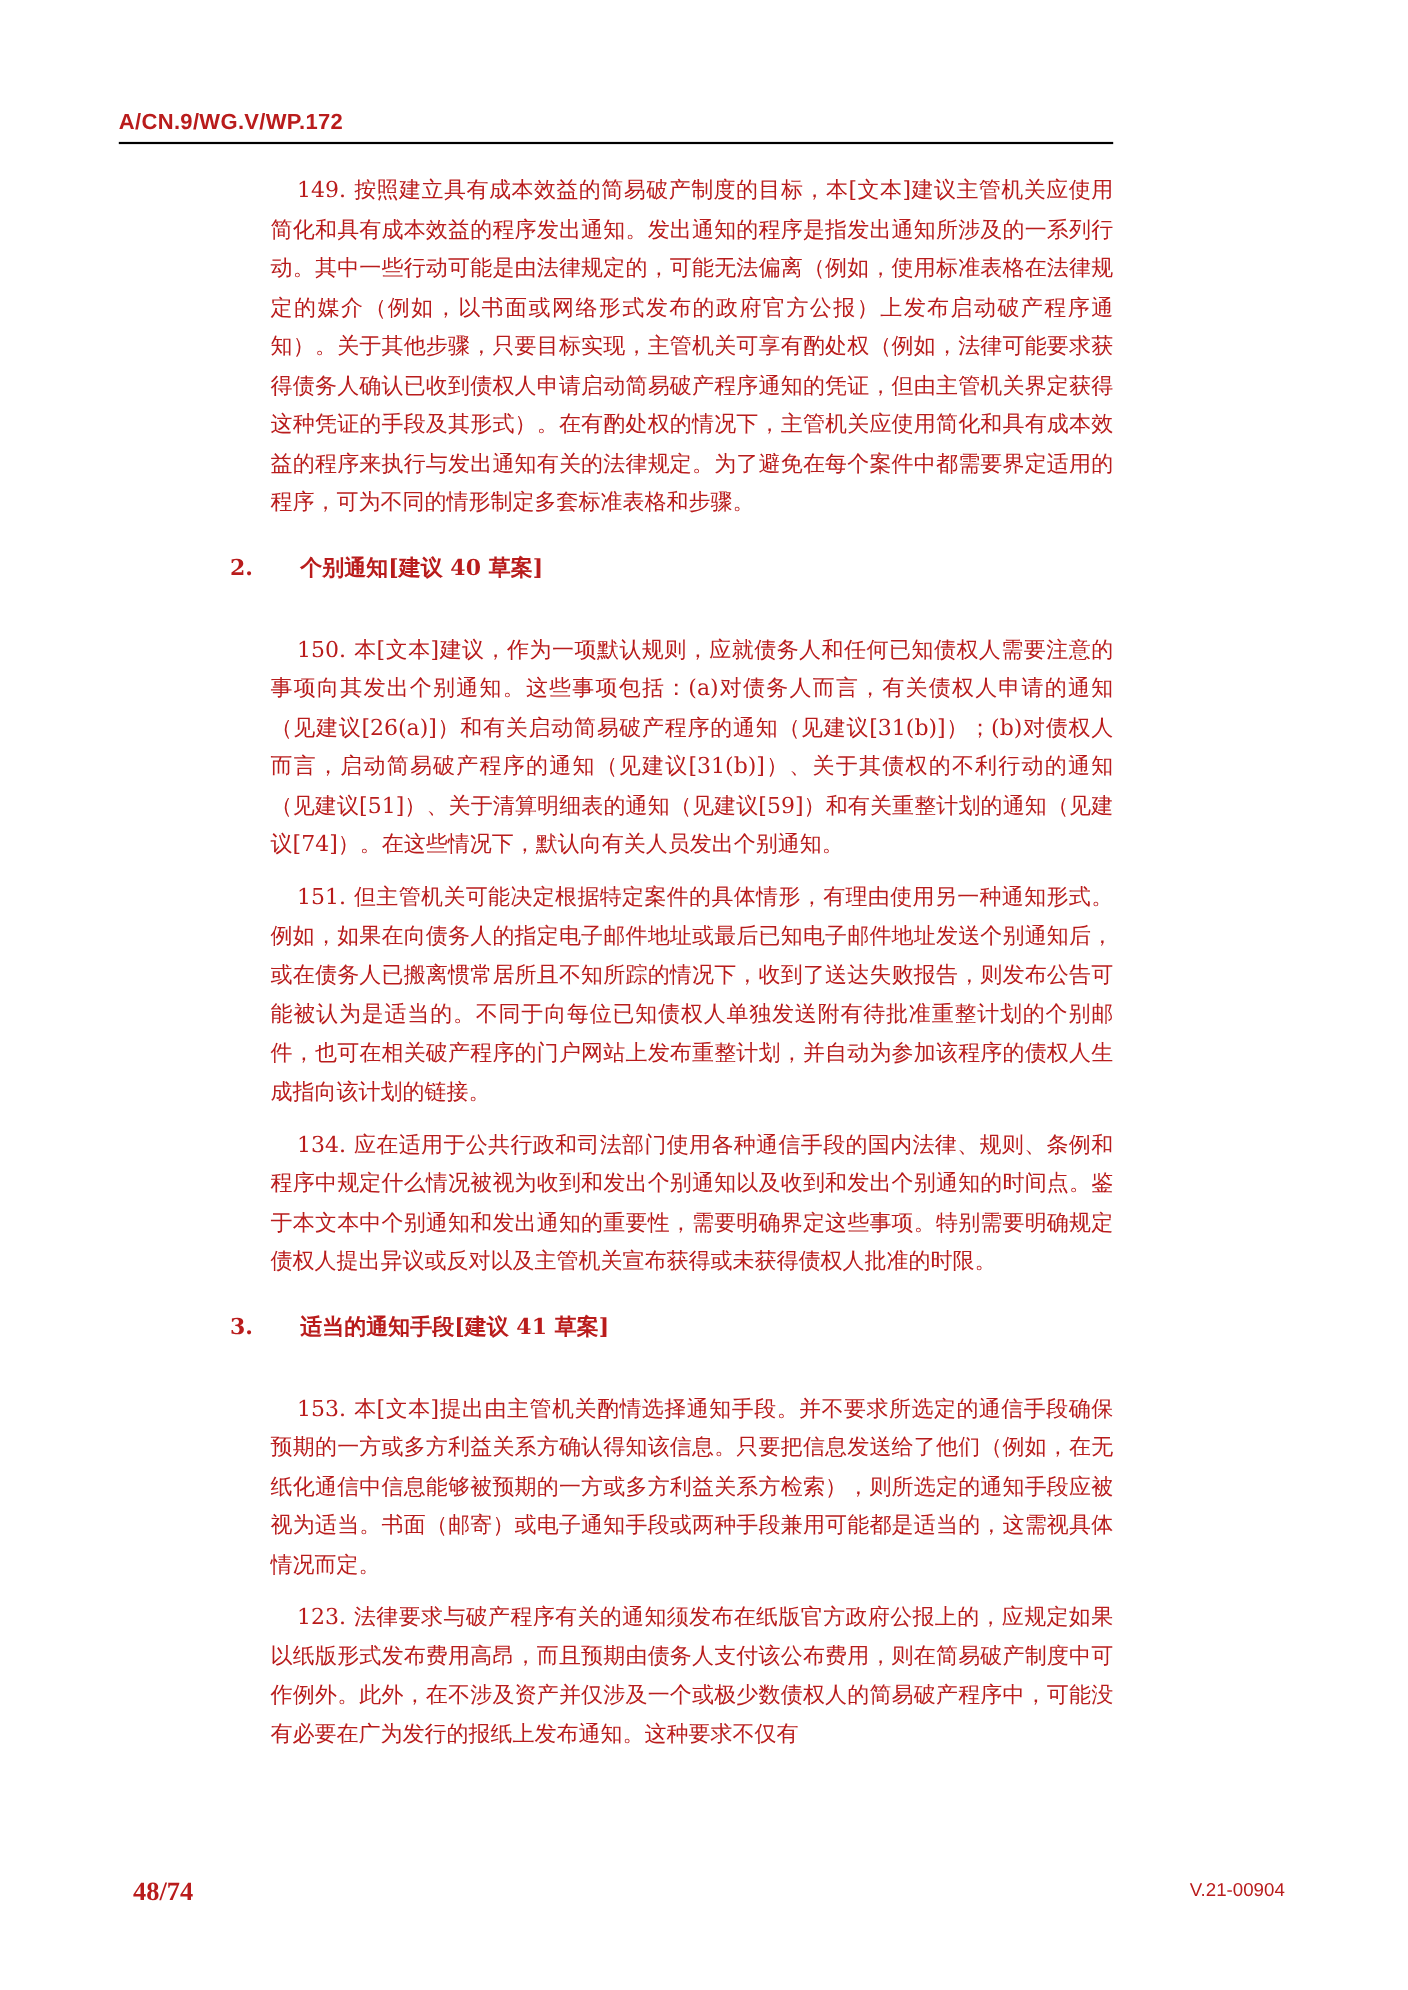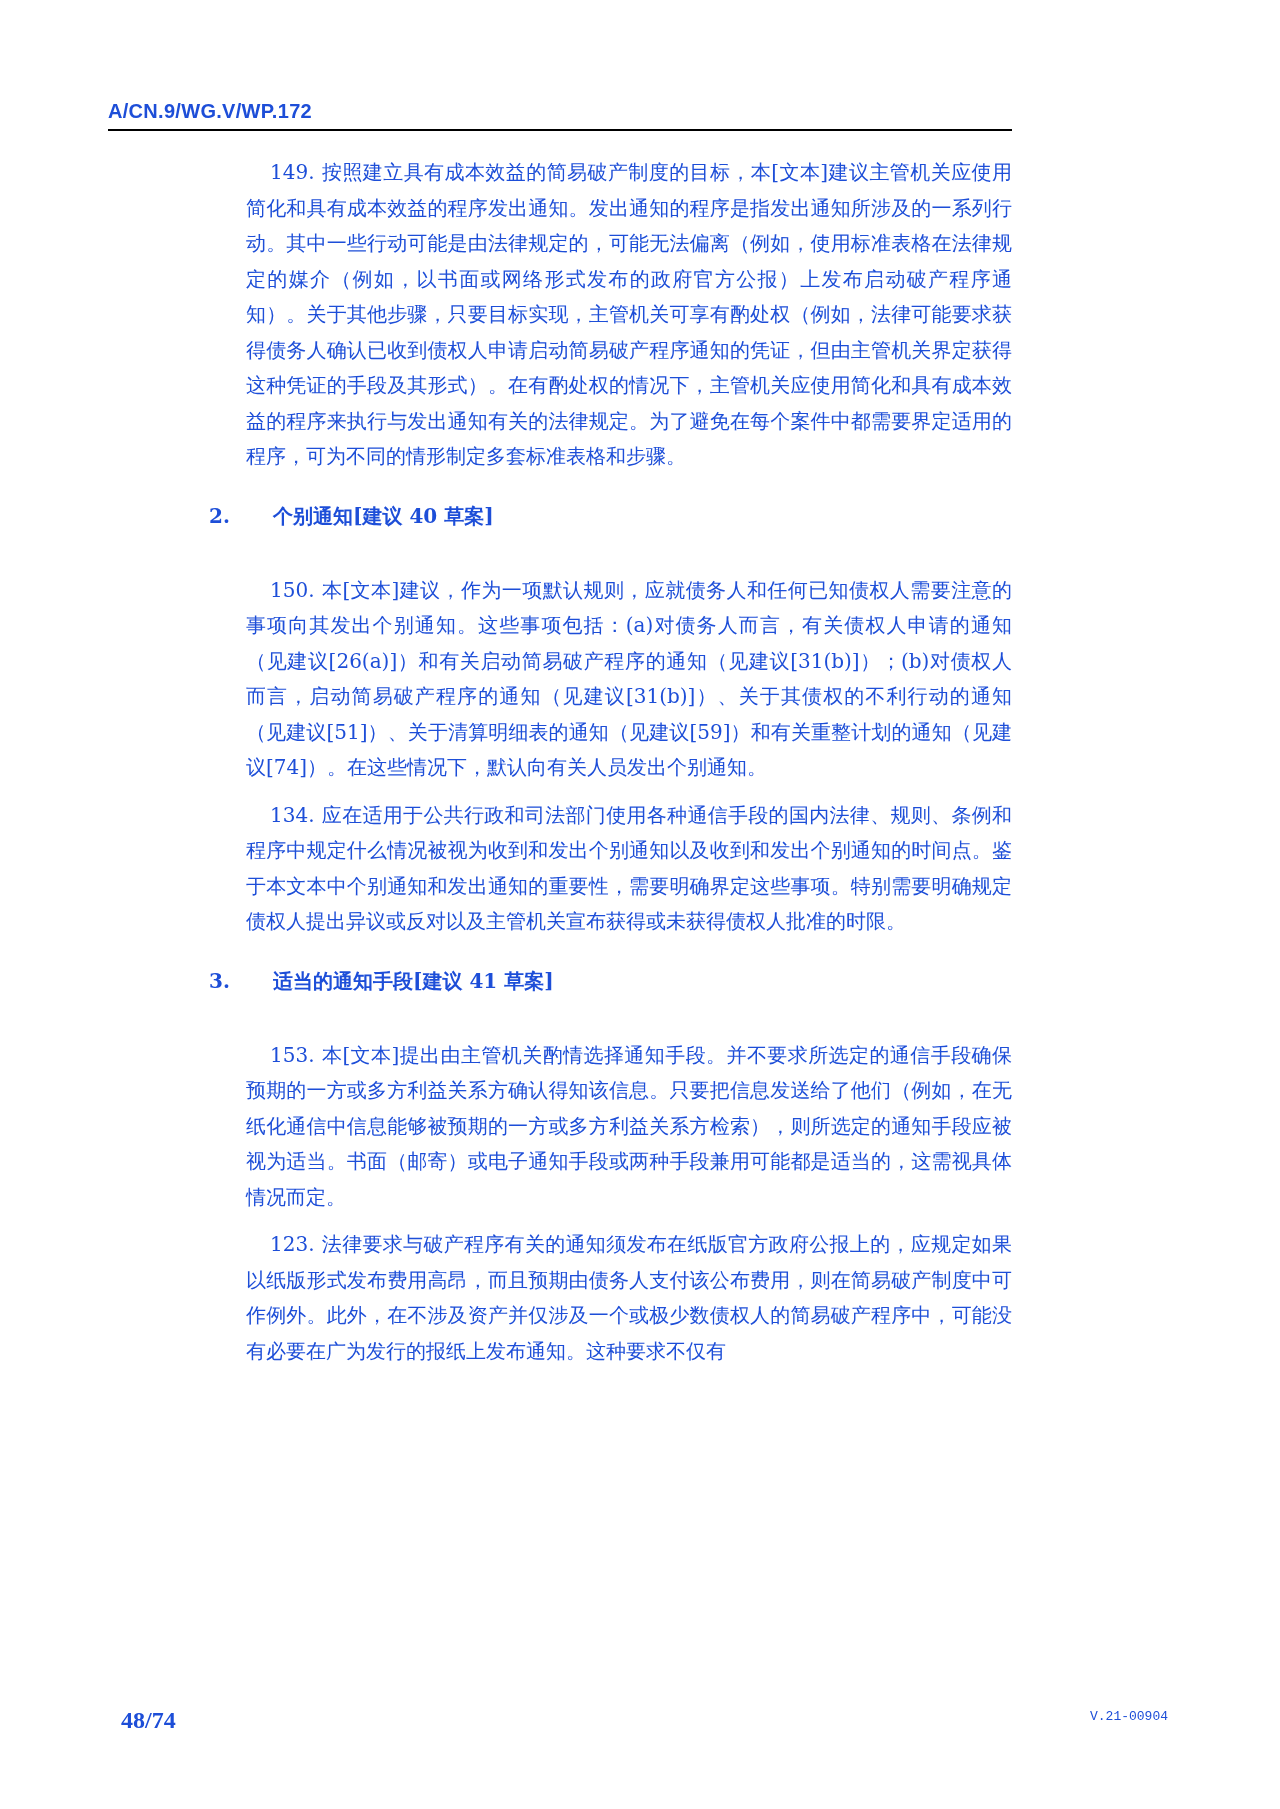--- a/index.html
+++ b/index.html
@@ -5,21 +5,21 @@
   html, body {
     margin: 0;
     padding: 0;
     background: #ffffff;
   }
   .page {
     position: relative;
     width: 1280px;
     height: 1809px;
     background: #ffffff;
-    color: #1d4ed8;
+    color: #b91c1c;
     font-family: "DejaVu Serif", "Liberation Serif", serif;
     overflow: hidden;
   }
   .doc-symbol {
     position: absolute;
     left: 108px;
     top: 100px;
     font-family: "Liberation Sans", "DejaVu Sans", sans-serif;
     font-weight: bold;
     font-size: 20px;
@@ -68,22 +68,22 @@
     top: 1707px;
     font-family: Liberation Serif, serif;
     font-weight: bold;
     font-size: 24px;
     margin-left: 13px;
   }
   .footer-right {
     position: absolute;
     right: 112px;
     top: 1709px;
-    font-family: Liberation Mono, monospace;
-    font-size: 13px;
+    font-family: Liberation Sans, sans-serif;
+    font-size: 17px;
   }
 </style>
 </head>
 <body>
 
 <div class="page">
 
   <div class="doc-symbol">A/CN.9/WG.V/WP.172</div>
 
   <div class="header-rule"></div>
@@ -96,20 +96,23 @@
 
     <h2 class="heading">
       <span class="hnum">2.</span>
       <span class="htext">个别通知[建议 40 草案]</span>
     </h2>
 
     <p class="para">
       <span class="pnum">150.</span><span>本[文本]建议，作为一项默认规则，应就债务人和任何已知债权人需要注意的事项向其发出个别通知。这些事项包括：(a)对债务人而言，有关债权人申请的通知（见建议[26(a)]）和有关启动简易破产程序的通知（见建议[31(b)]）；(b)对债权人而言，启动简易破产程序的通知（见建议[31(b)]）、关于其债权的不利行动的通知（见建议[51]）、关于清算明细表的通知（见建议[59]）和有关重整计划的通知（见建议[74]）。在这些情况下，默认向有关人员发出个别通知。</span>
     </p>
 
+    <p class="para">
+      <span class="pnum">151.</span><span>但主管机关可能决定根据特定案件的具体情形，有理由使用另一种通知形式。例如，如果在向债务人的指定电子邮件地址或最后已知电子邮件地址发送个别通知后，或在债务人已搬离惯常居所且不知所踪的情况下，收到了送达失败报告，则发布公告可能被认为是适当的。不同于向每位已知债权人单独发送附有待批准重整计划的个别邮件，也可在相关破产程序的门户网站上发布重整计划，并自动为参加该程序的债权人生成指向该计划的链接。</span>
+    </p>
 
     <p class="para">
       <span class="pnum">134.</span><span>应在适用于公共行政和司法部门使用各种通信手段的国内法律、规则、条例和程序中规定什么情况被视为收到和发出个别通知以及收到和发出个别通知的时间点。鉴于本文本中个别通知和发出通知的重要性，需要明确界定这些事项。特别需要明确规定债权人提出异议或反对以及主管机关宣布获得或未获得债权人批准的时限。</span>
     </p>
 
     <h2 class="heading">
       <span class="hnum">3.</span>
       <span class="htext">适当的通知手段[建议 41 草案]</span>
     </h2>
 

